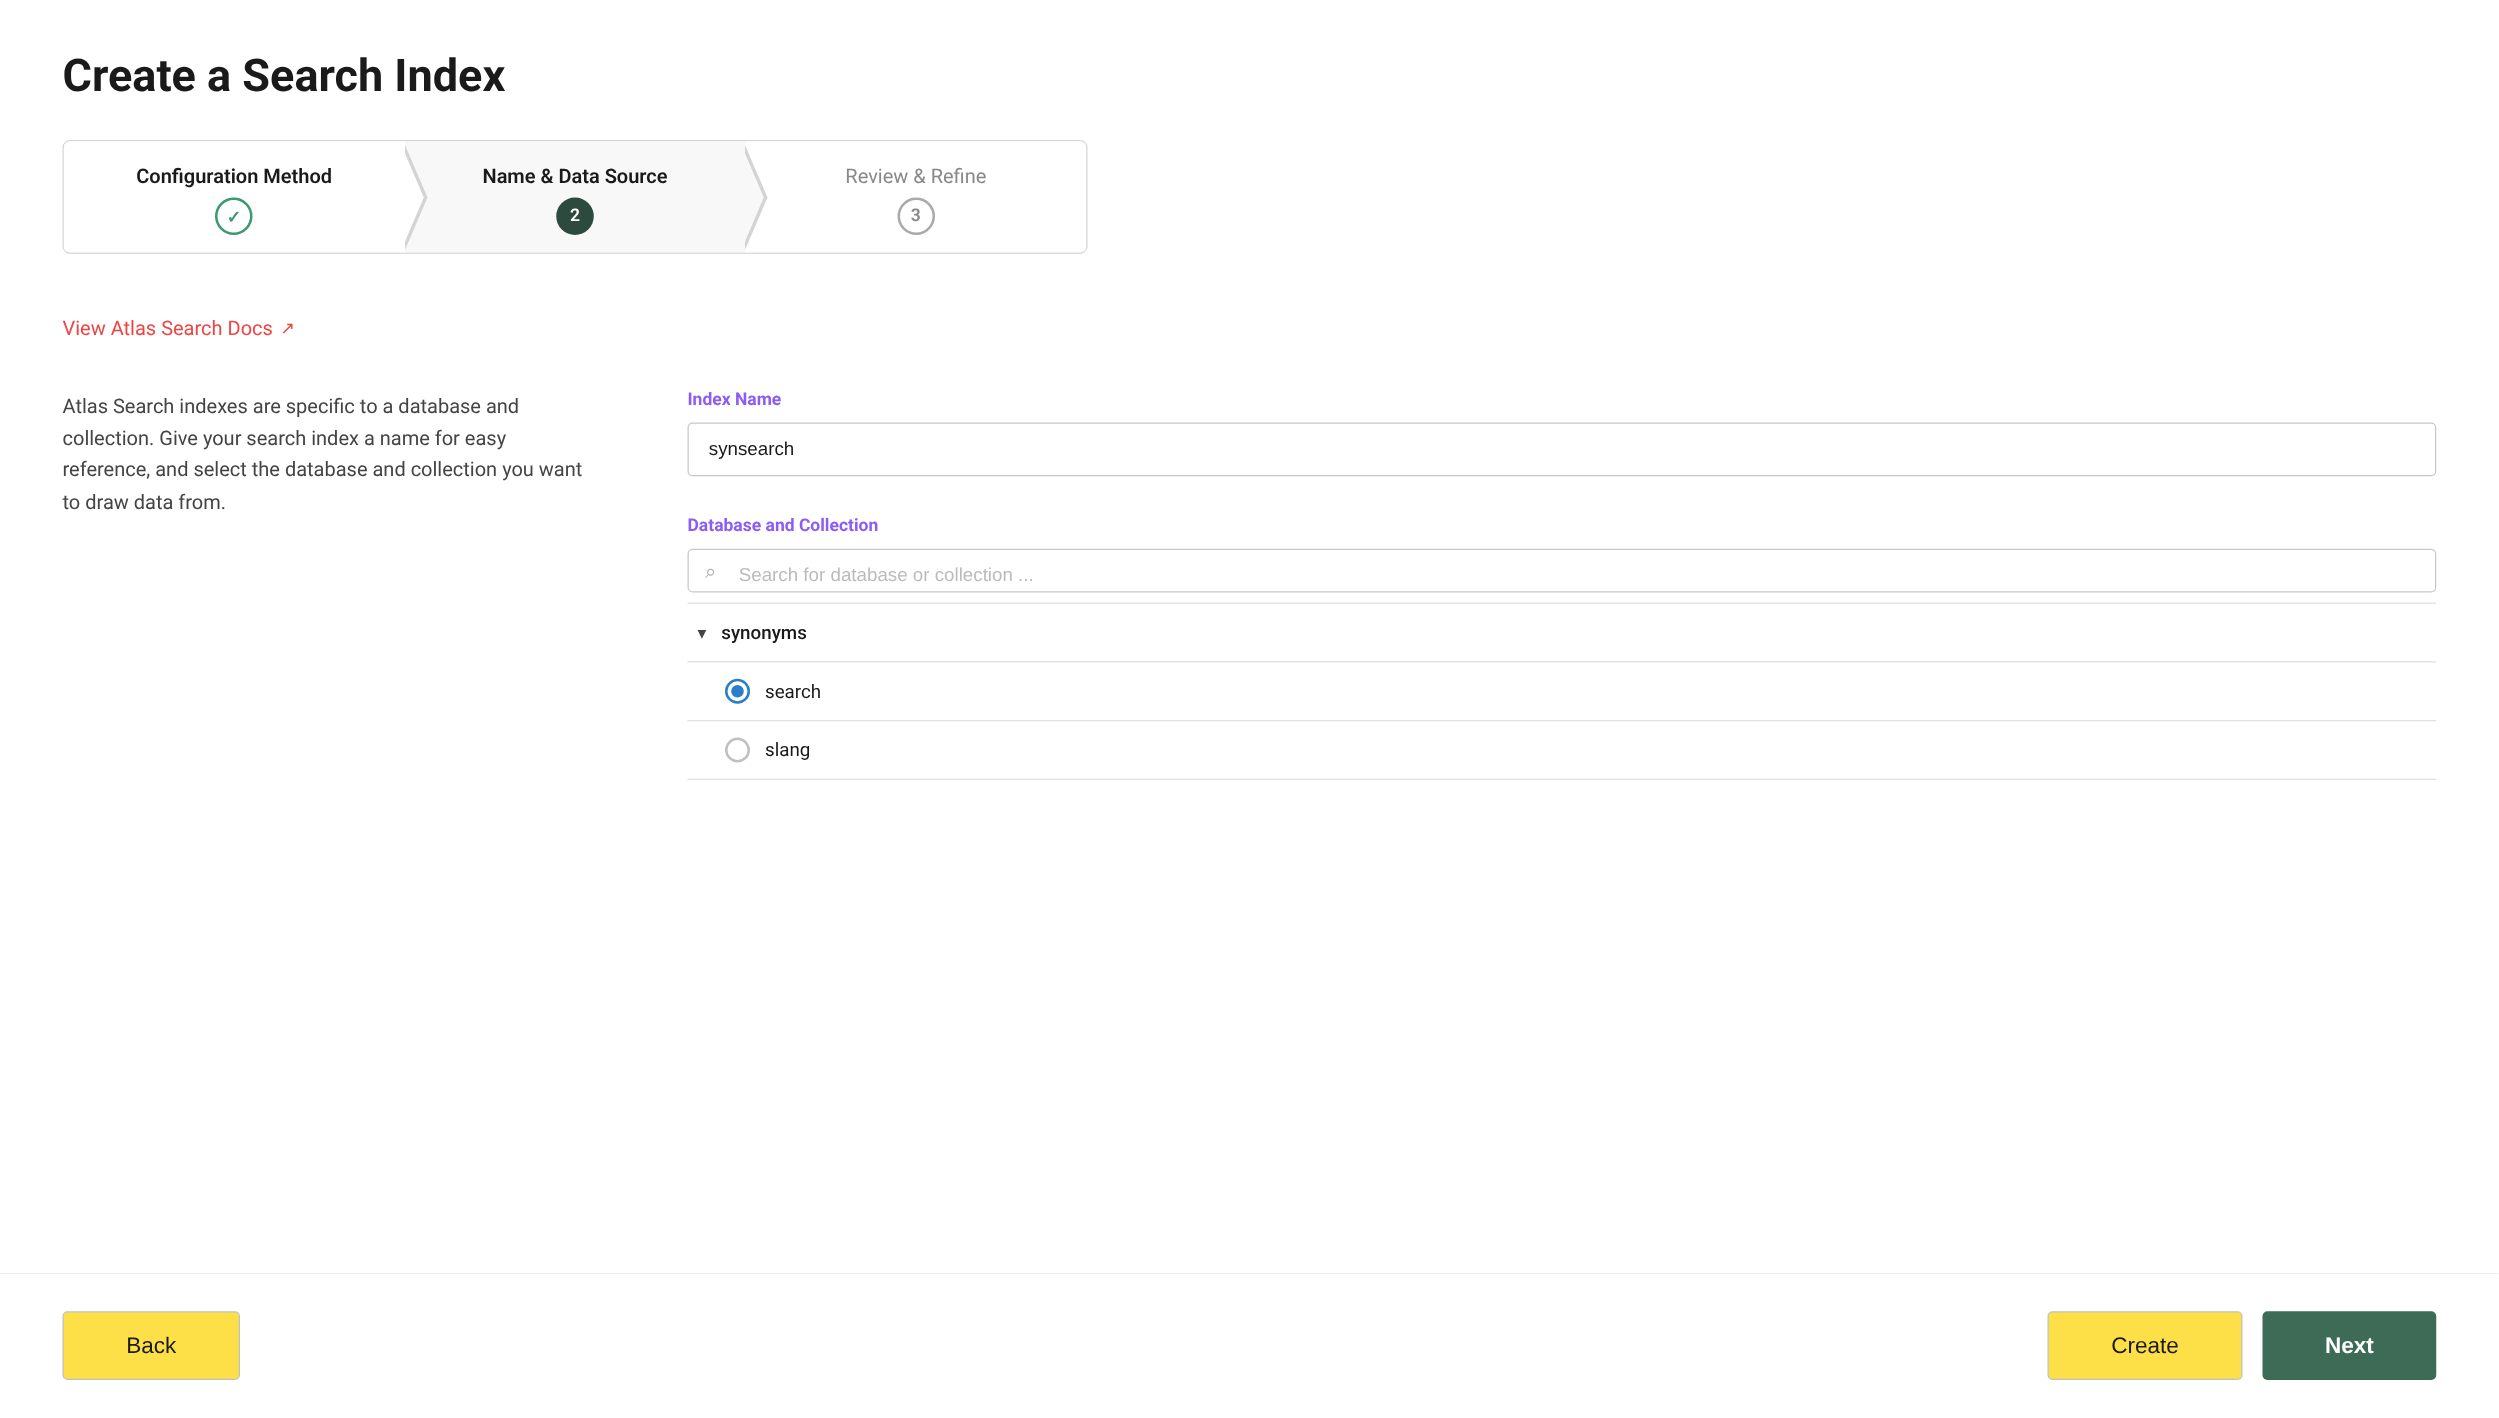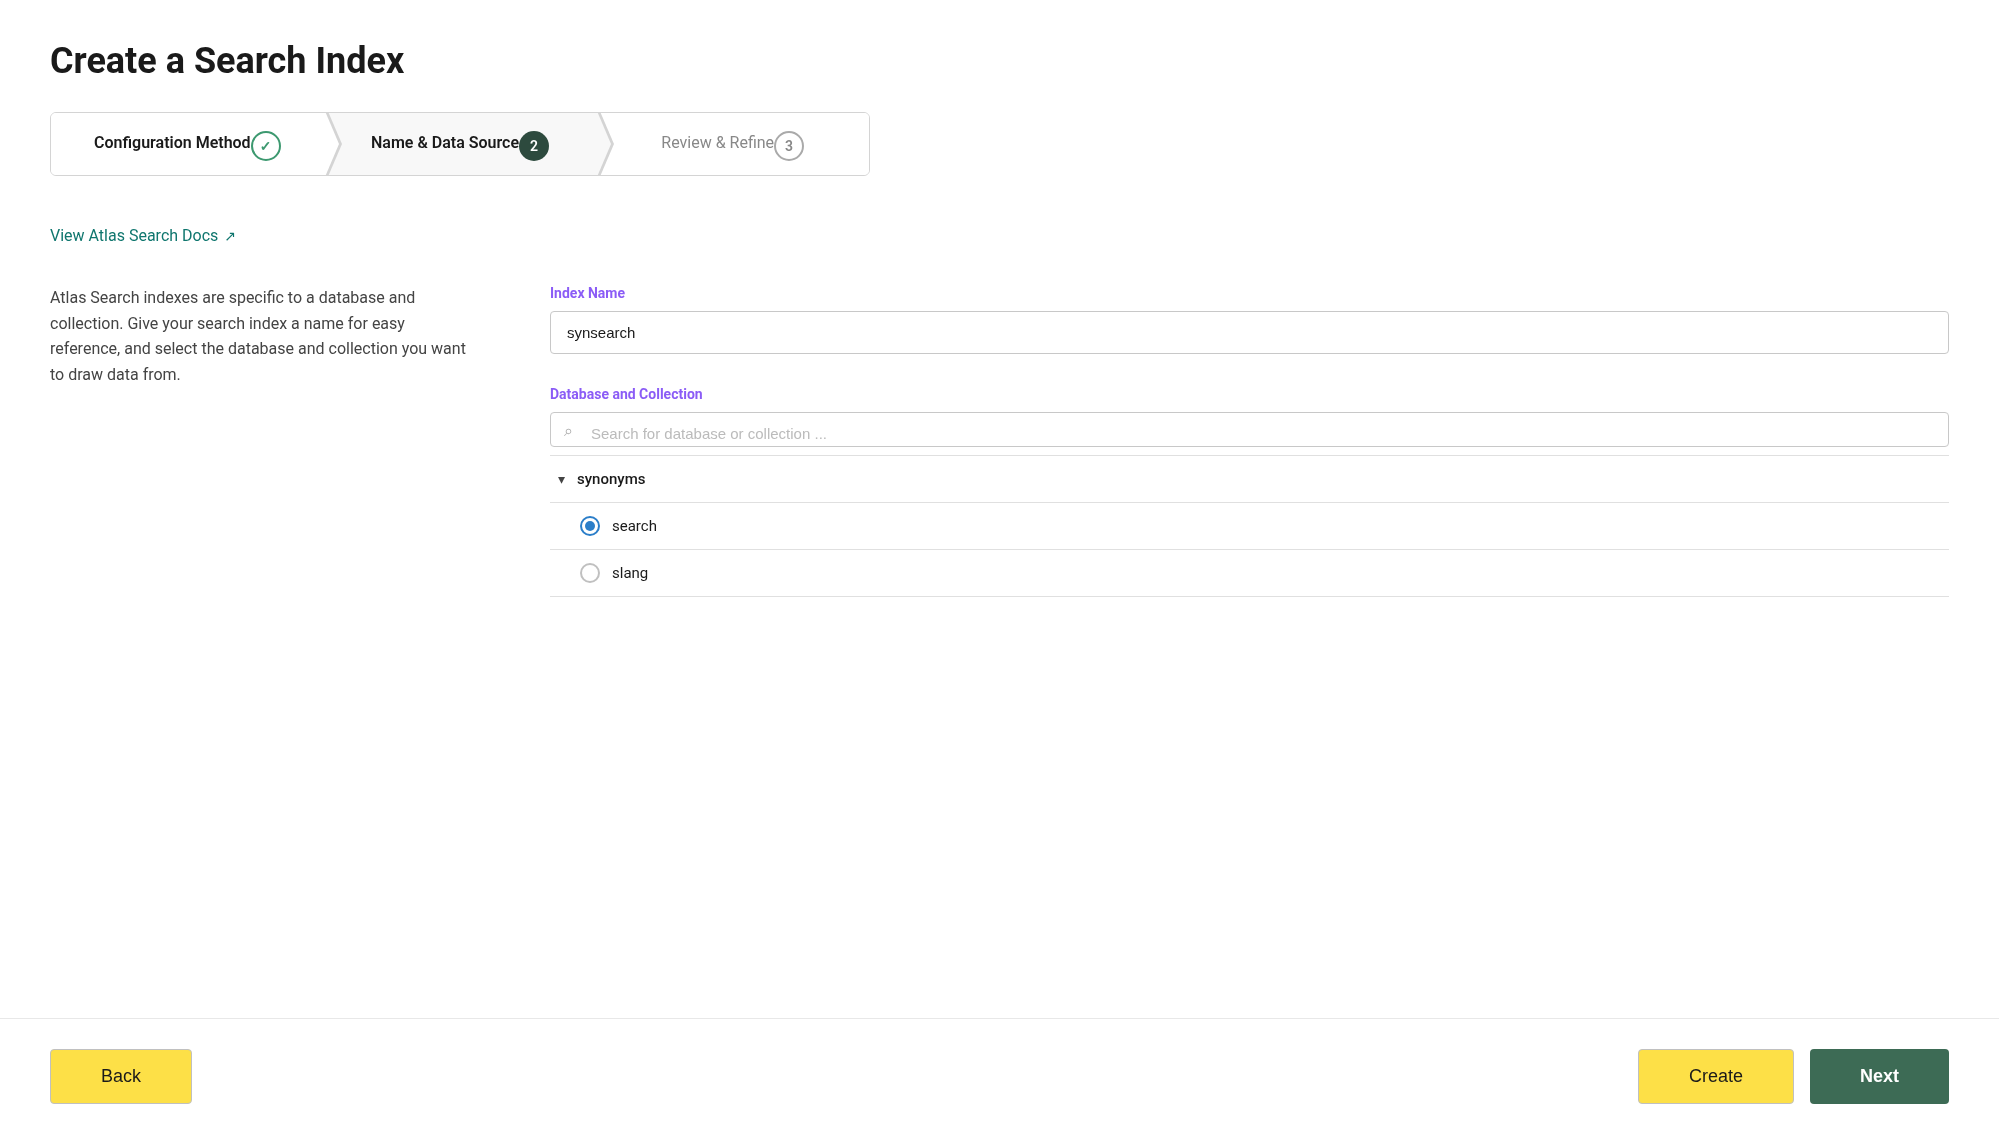--- a/index.html
+++ b/index.html
@@ -26,21 +26,21 @@
       align-items: stretch;
       border: 1.5px solid #d4d4d4;
       border-radius: 6px;
       overflow: hidden;
       width: 820px;
       margin-bottom: 50px;
     }
 
     .step {
       display: flex;
-      flex-direction: row;
+      flex-direction: column;
       align-items: center;
       justify-content: center;
       padding: 18px 40px 14px;
       background: #ffffff;
       position: relative;
       flex: 1;
     }
 
     .step:not(:last-child)::after {
       content: '';
@@ -121,21 +121,21 @@
       margin-bottom: 40px;
     }
 
     .section-title {
       font-size: 30px;
       font-weight: 400;
       color: #1a1a1a;
     }
 
     .docs-link {
-      color: #0f766e;
+      color: #ef4444;
       text-decoration: none;
       font-size: 16px;
       display: flex;
       align-items: center;
       gap: 6px;
     }
 
     .main-layout {
       display: flex;
       gap: 80px;

